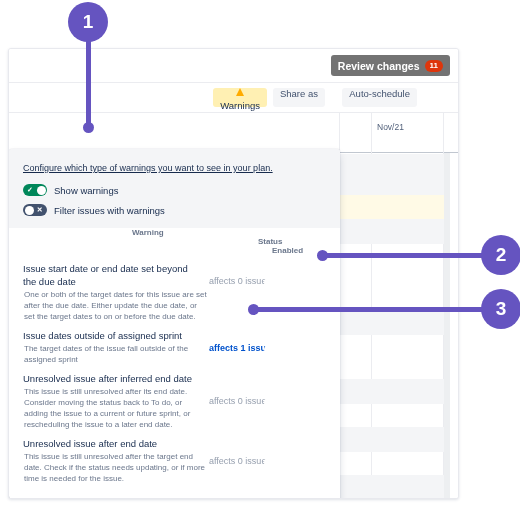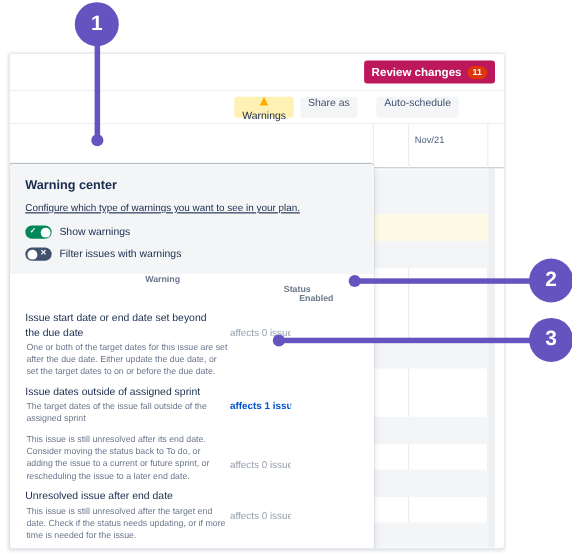--- a/index.html
+++ b/index.html
@@ -51,21 +51,21 @@
     font-size: 10px;
     font-weight: bold;
     line-height: 15px;
     text-align: center;
   }
   #review-changes-button {
     position: absolute;
     right: 8px;
     top: 6px;
     height: 21px;
-    background: #be185d;
+    background: #737373;
     color: #ffffff;
     border-radius: 3px;
     font-size: 10.5px;
     font-weight: bold;
     padding: 0 7px;
     display: flex;
     align-items: center;
     gap: 5px;
     box-sizing: border-box;
   }
@@ -344,21 +344,20 @@
     <div class="grid-row shade" style="top:198px;height:24px;"></div>
     <div class="grid-row shade" style="top:266px;height:25px;"></div>
     <div class="grid-row shade" style="top:314px;height:25px;"></div>
     <div class="grid-row shade" style="top:362px;height:25px;"></div>
     <div id="timeline-right-edge"></div>
   </div>
 
   <div id="warning-center-panel">
 
     <div id="panel-head">
-      <div id="panel-title">Warning center</div>
       <div id="panel-subtitle">Configure which type of warnings you want to see in your plan.</div>
 
       <div class="toggle-row">
         <span class="toggle on">
           <span class="mark">✓</span>
           <span class="knob"></span>
         </span>
         <span class="toggle-label">Show warnings</span>
       </div>
 
@@ -401,20 +400,21 @@
         <div class="col-enabled w-enabled">
           <span class="toggle on">
             <span class="mark">✓</span>
             <span class="knob"></span>
           </span>
         </div>
       </div>
 
       <div class="warning-row">
         <div class="col-warning">
+          <p class="w-title">Unresolved issue after inferred end date</p>
           <p class="w-desc">This issue is still unresolved after its end date. Consider moving the status back to To do, or adding the issue to a current or future sprint, or rescheduling the issue to a later end date.</p>
         </div>
         <div class="col-status w-status zero" style="padding-top:24px;">affects 0 issues</div>
         <div class="col-enabled w-enabled" style="padding-top:24px;">
           <span class="toggle on">
             <span class="mark">✓</span>
             <span class="knob"></span>
           </span>
         </div>
       </div>

